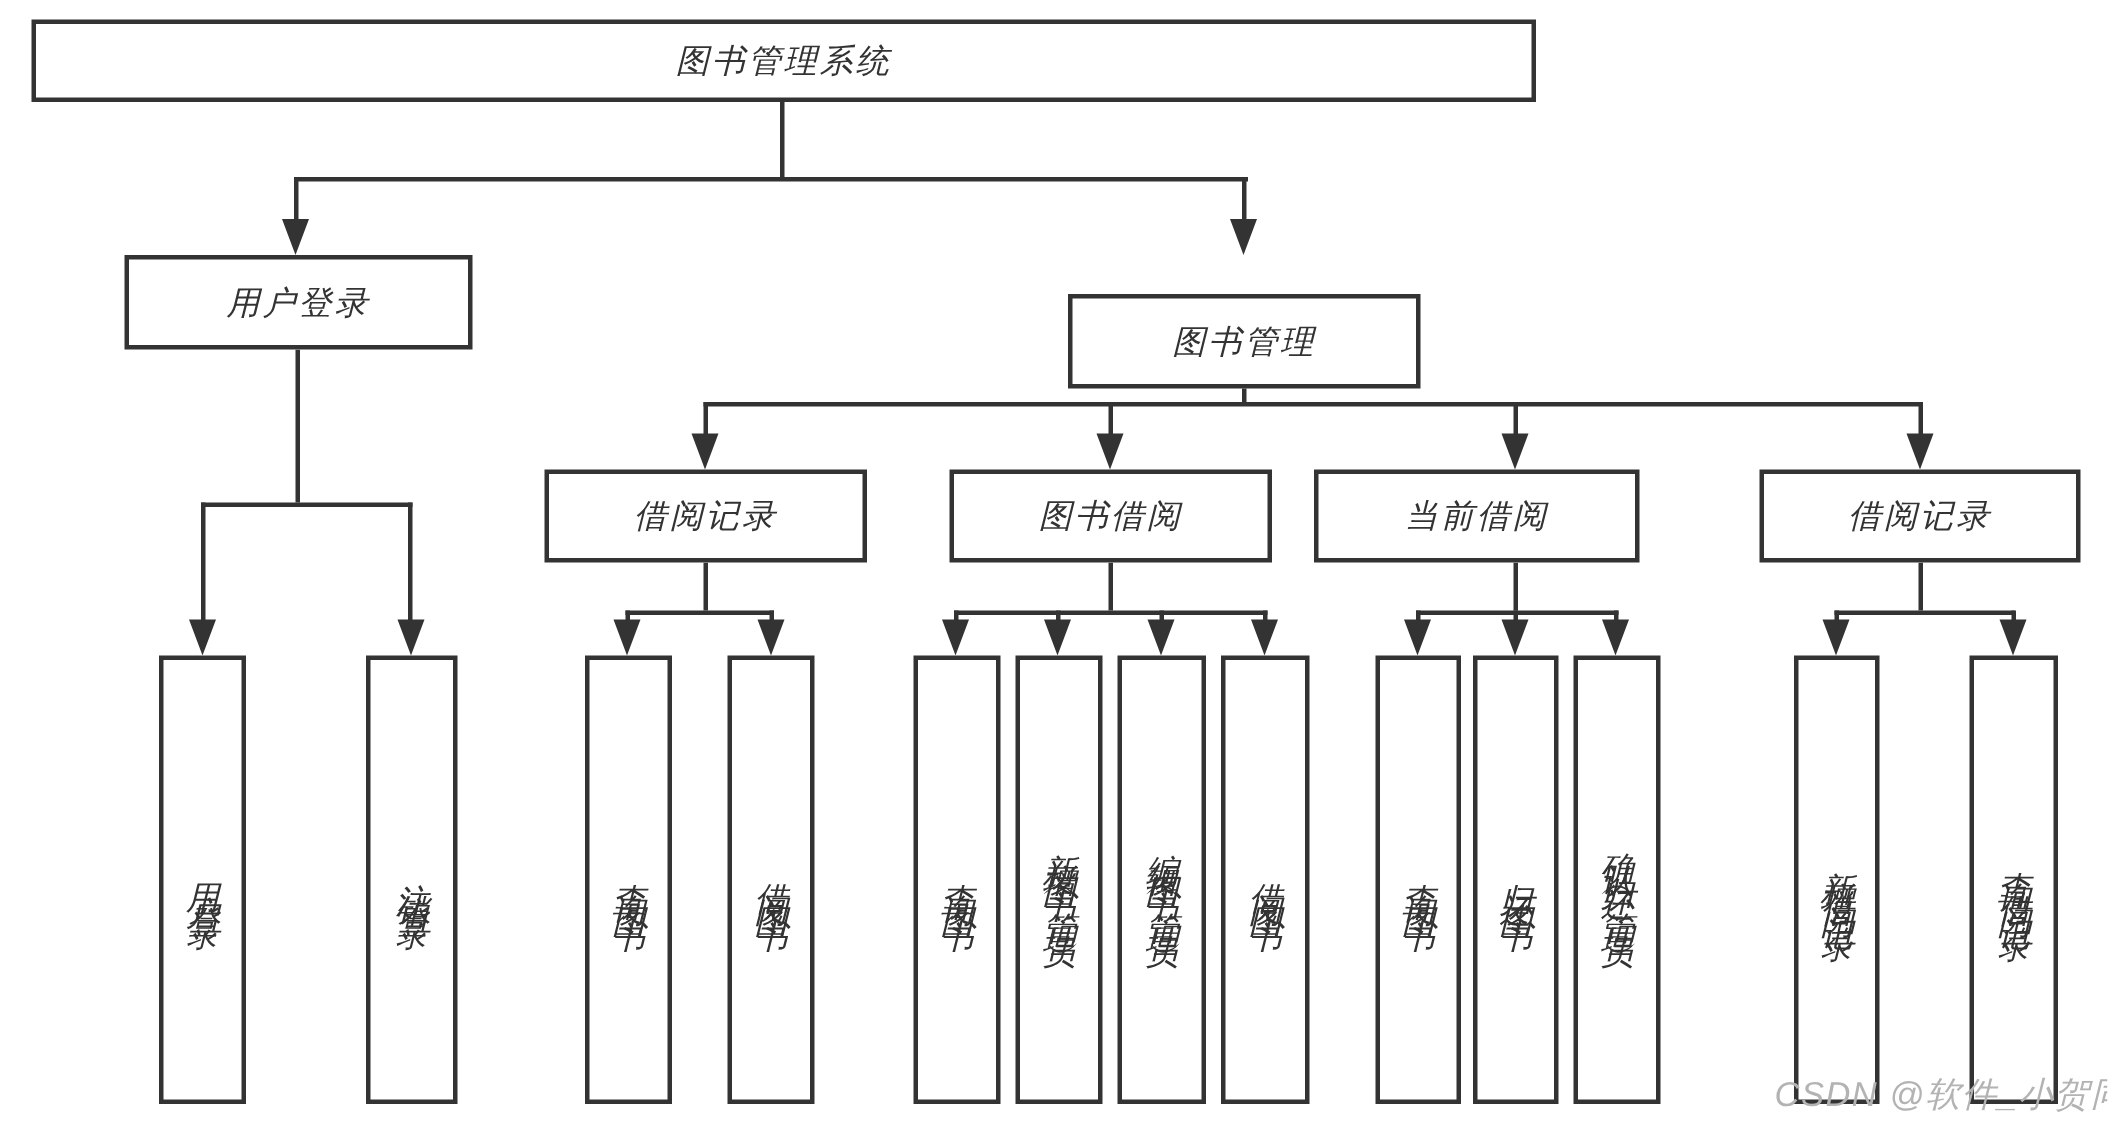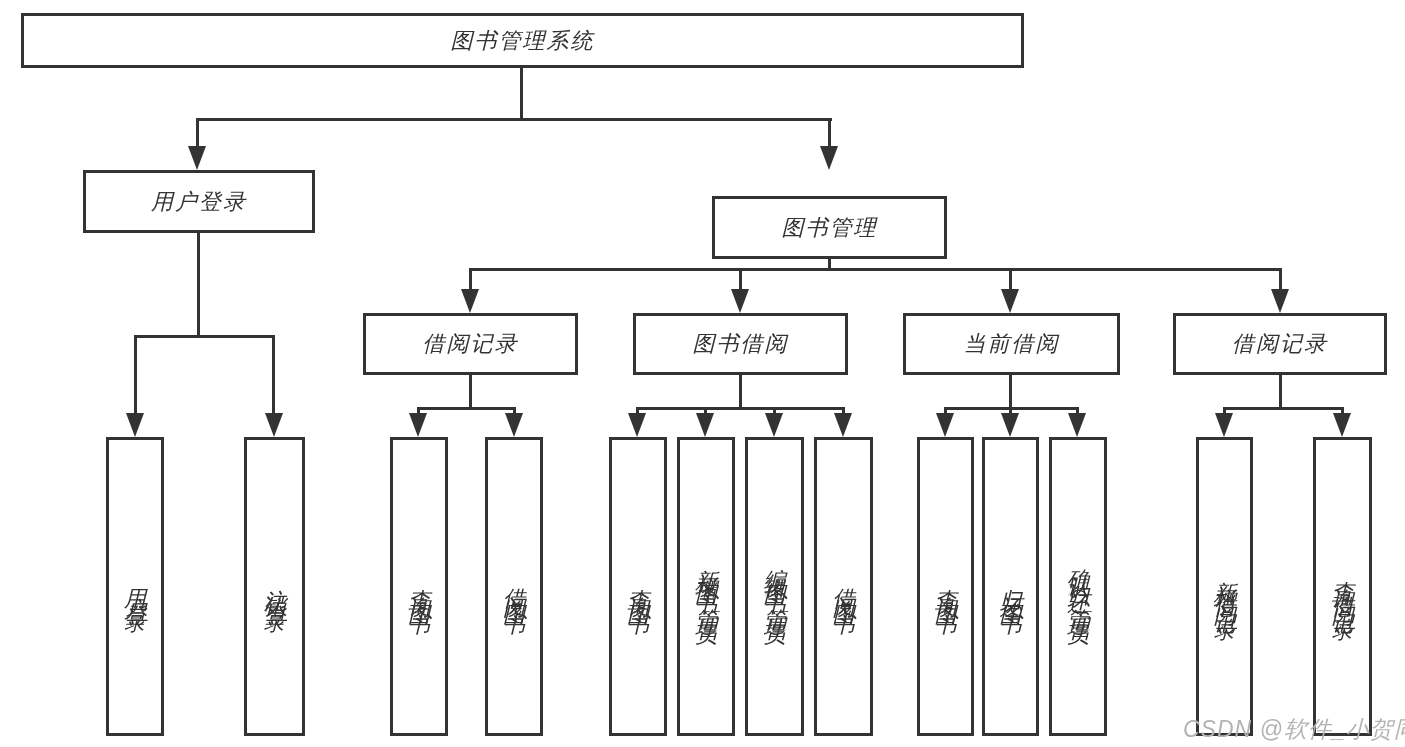--- a/index.html
+++ b/index.html
@@ -101,21 +101,21 @@
   <div class="arrow" style="left:1001px;top:289px;"></div>
   <div class="vline" style="left:1279px;top:268px;width:3px;height:24px;"></div>
   <div class="arrow" style="left:1271px;top:289px;"></div>
 
   <div class="box" style="left:363px;top:313px;width:215px;height:62px;">
     <span>借阅记录</span>
   </div>
   <div class="box" style="left:633px;top:313px;width:215px;height:62px;">
     <span>图书借阅</span>
   </div>
-  <div class="box" style="left:903px;top:313px;width:217px;height:62px;">
+  <div class="box" style="left:876px;top:313px;width:217px;height:62px;">
     <span>当前借阅</span>
   </div>
   <div class="box" style="left:1173px;top:313px;width:214px;height:62px;">
     <span>借阅记录</span>
   </div>
 
   <div class="vline" style="left:469px;top:375px;width:3px;height:32px;"></div>
   <div class="hline" style="left:417px;top:407px;width:99px;height:3px;"></div>
   <div class="vline" style="left:417px;top:407px;width:3px;height:9px;"></div>
   <div class="arrow" style="left:409px;top:413px;"></div>

